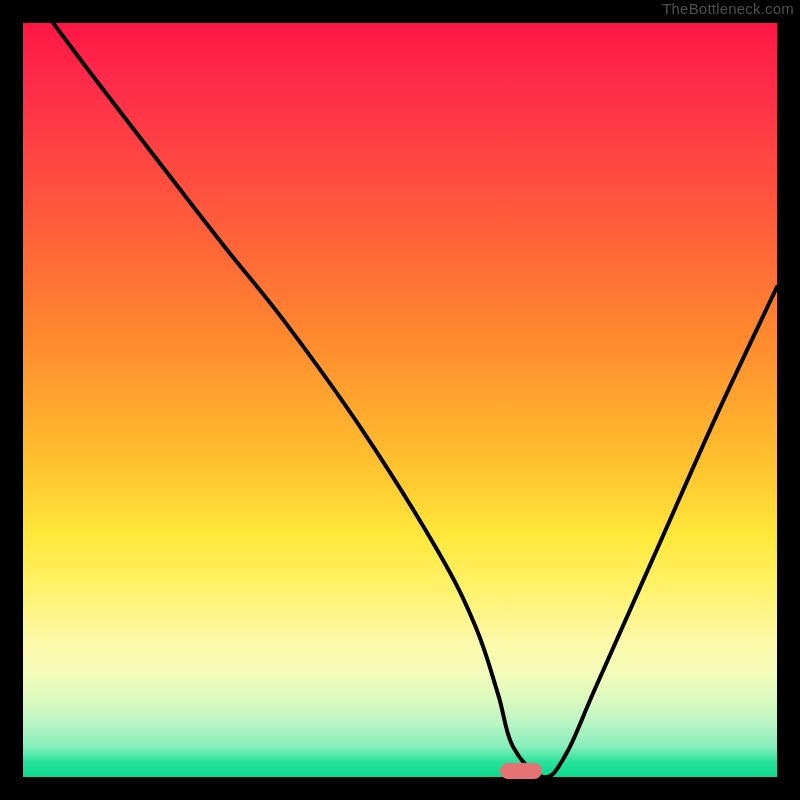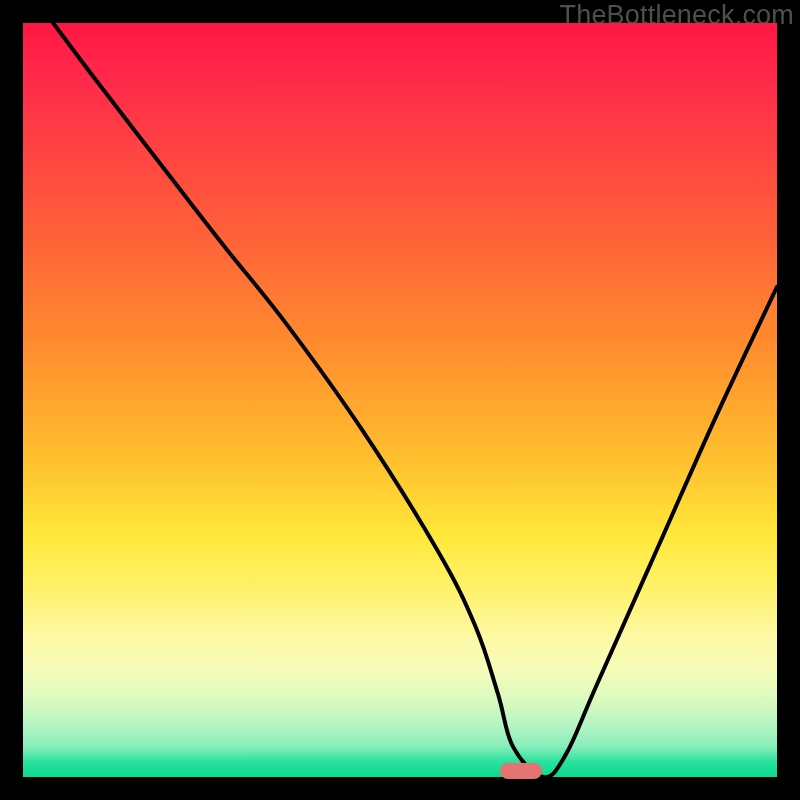--- a/index.html
+++ b/index.html
@@ -57,21 +57,21 @@
     background: #e57373;
     border-radius: 10px;
     transform: translate(-50%, -50%);
   }
   .watermark {
     position: absolute;
     top: 0;
     right: 6px;
     color: #4f4f4f;
     font-family: Arial, Helvetica, sans-serif;
-    font-size: 27px;
+    font-size: 15px;
     letter-spacing: 0.2px;
     user-select: none;
   }
 </style>
 </head>
 <body>
 
 <div class="stage">
   <div class="watermark">TheBottleneck.com</div>
 

